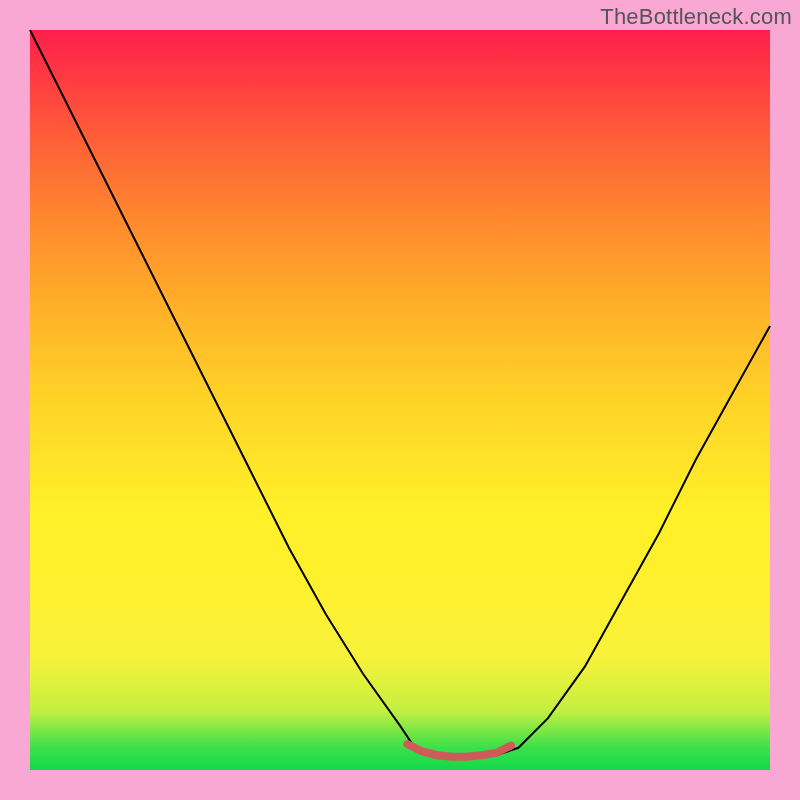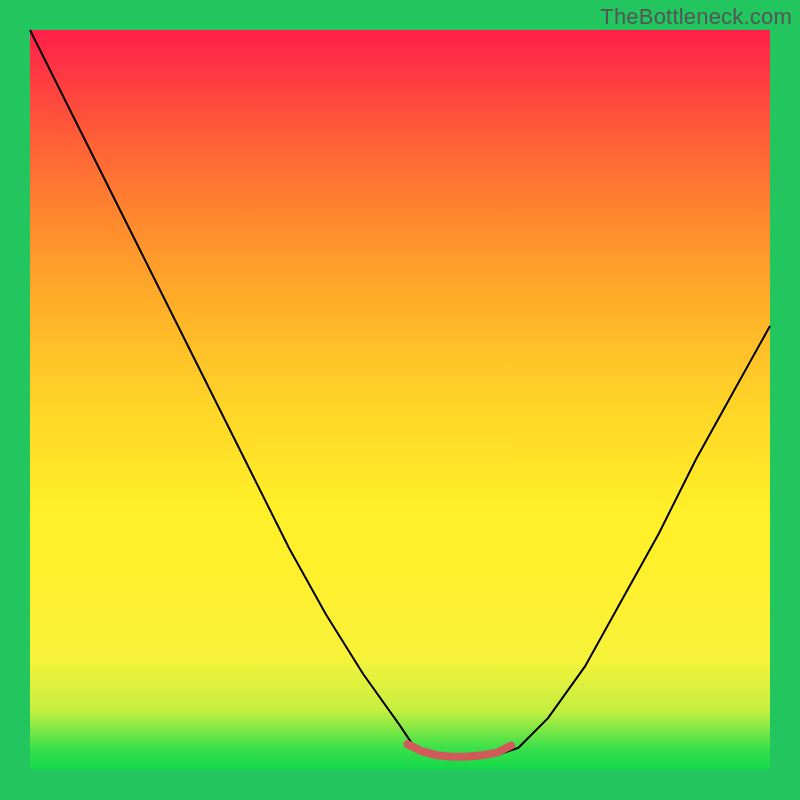--- a/index.html
+++ b/index.html
@@ -8,21 +8,21 @@
     width: 800px;
     height: 800px;
     background: #000;
     font-family: Arial, Helvetica, sans-serif;
     overflow: hidden;
   }
   .frame {
     position: relative;
     width: 800px;
     height: 800px;
-    background: #22c55e;
+    background: #f9a8d4;
   }
   .plot-area {
     position: absolute;
     left: 30px;
     top: 30px;
     width: 740px;
     height: 740px;
     
     background: linear-gradient(to top,
       #12d84a 0%,

